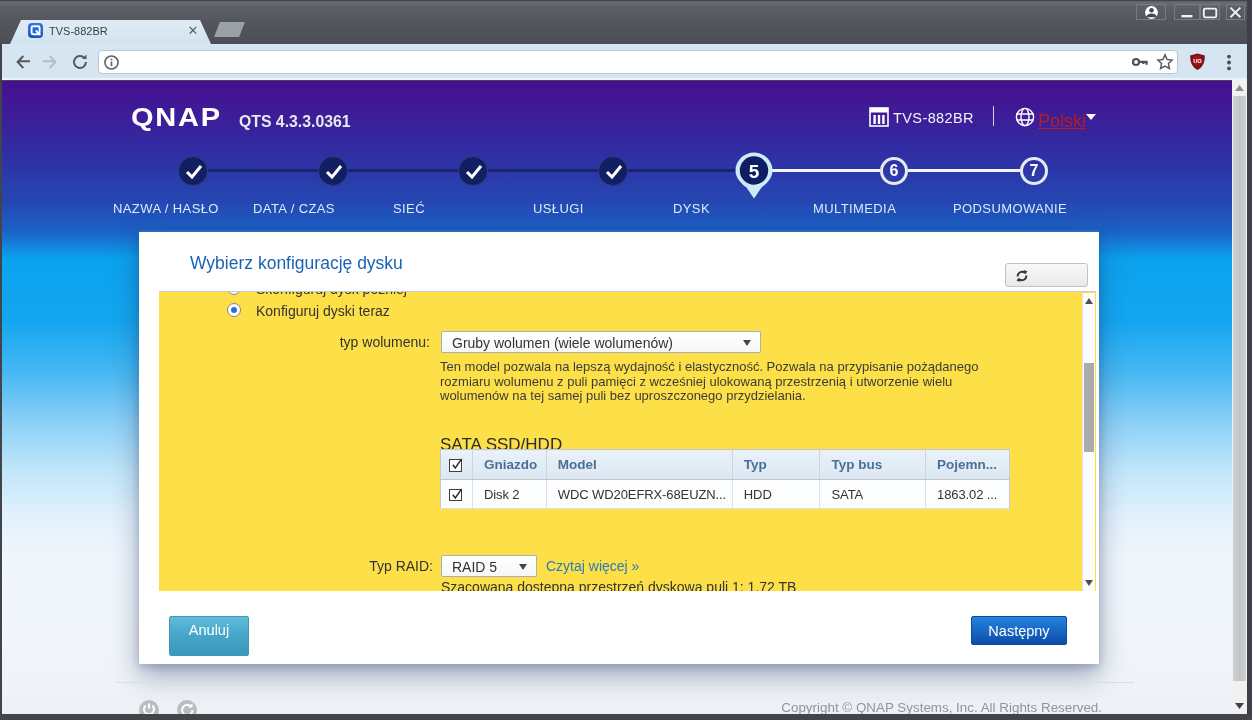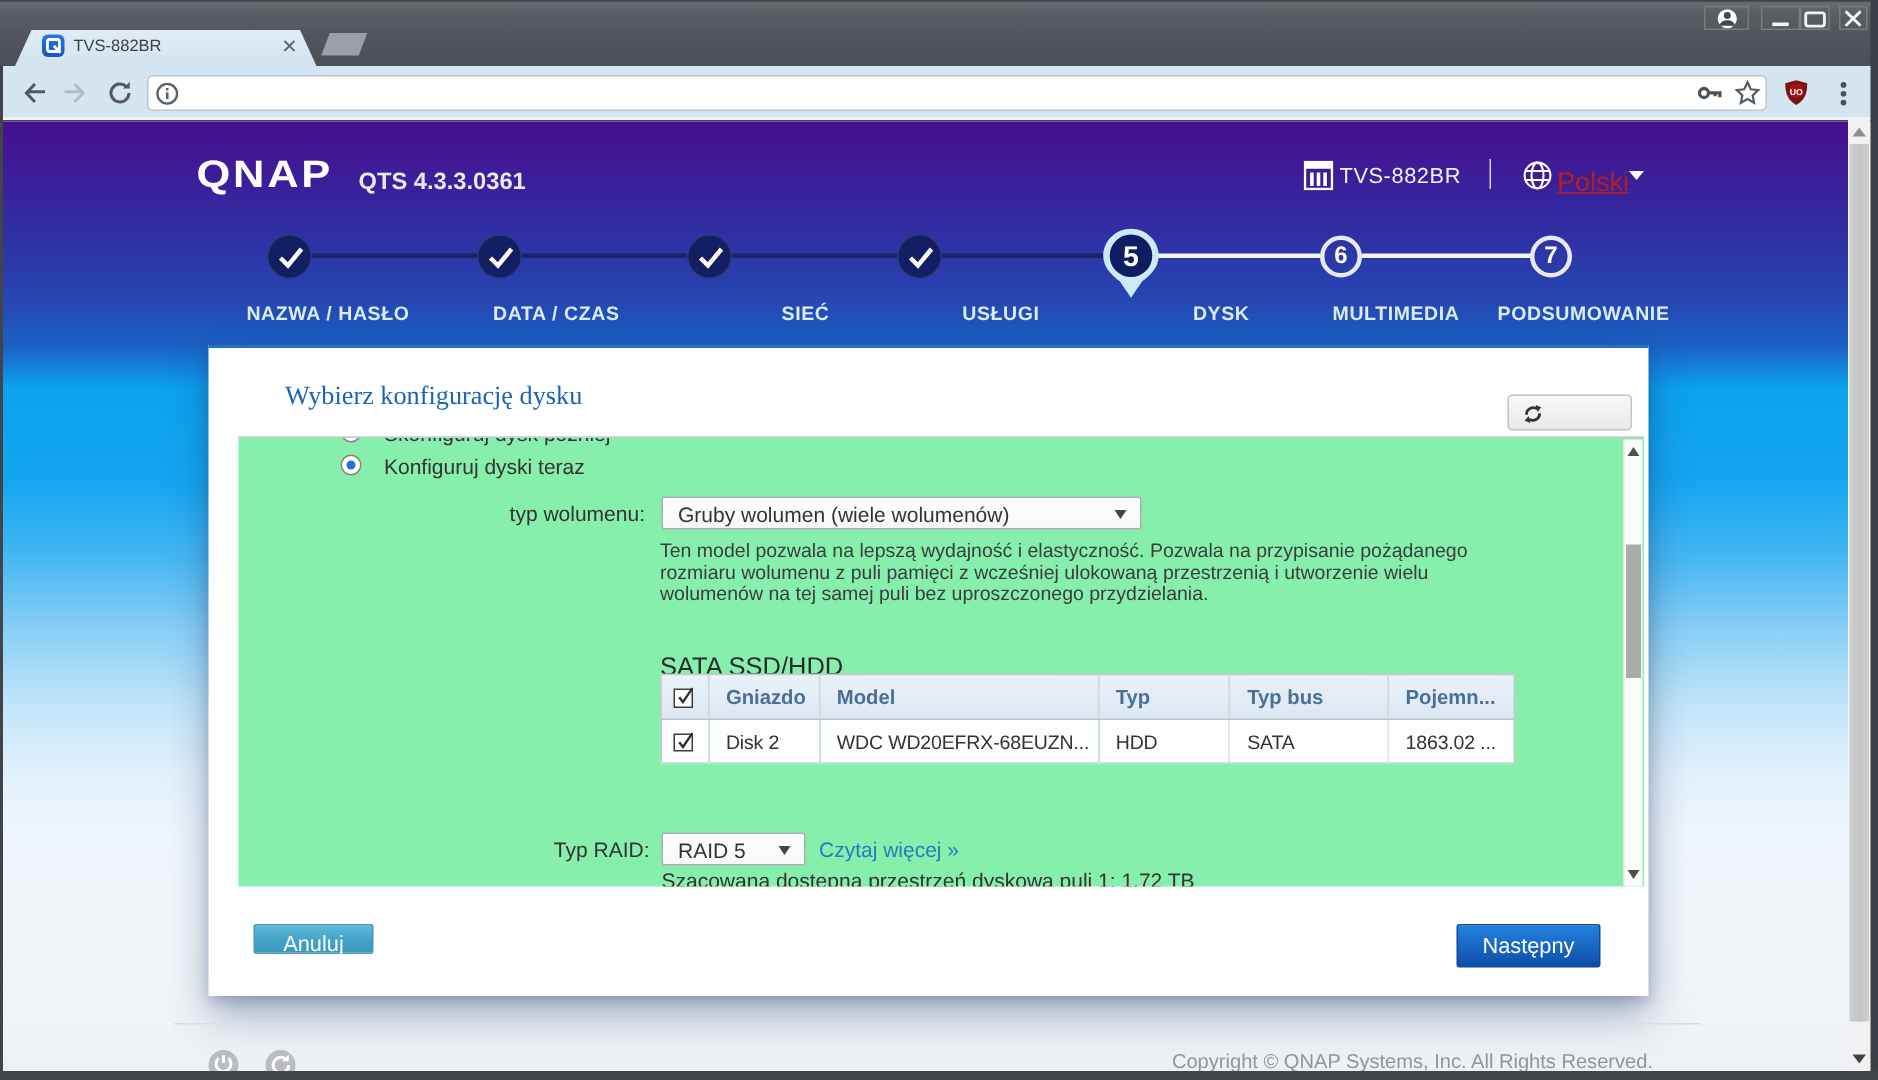--- a/index.html
+++ b/index.html
@@ -60,33 +60,33 @@
 
 
 .sline { top:169px; height:3px; }
 #sline-dark { left:193px; width:561px; background:#19246b; }
 #sline-light { left:753px; width:127px; background:#f2f5f9; }
 #sline-light2 { left:908px; width:113px; background:#f2f5f9; }
 .step { top:156px; width:30px; height:30px; border-radius:50%; background:#131f63; border:1px solid #2d3a80; }
 .step svg { position:absolute; left:4px; top:5px; }
 .stepo { top:157px; width:28px; height:28px; border-radius:50%; border:3px solid #e6ebf1; color:#fff; font-size:16px; font-weight:bold; text-align:center; line-height:21.5px; }
 #pin { left:735px; top:152px; }
-.slabel { top:201px; width:160px; text-align:right; font-size:13px; font-weight:bold; color:#dcebf8; letter-spacing:0.4px; }
+.slabel { top:201px; width:160px; text-align:left; font-size:13px; font-weight:normal; color:#dcebf8; letter-spacing:0.4px; }
 
 
 #card { left:139px; top:230px; width:960px; height:434px; background:#fff; border-top:2px solid #2a6cbe;
   box-shadow:0 12px 26px rgba(25,45,95,0.38), 0 3px 8px rgba(25,45,95,0.20); }
-#cardtitle { left:190px; top:252.5px; font-size:17.5px; color:#1a64b4;font-family:Liberation Serif, serif; }
+#cardtitle { left:190px; top:252.5px; font-size:17.5px; color:#1a64b4; }
 #refreshbtn { left:1005px; top:263px; width:83px; height:24px; border:1px solid #c2c2c2; border-radius:3px;
   background:linear-gradient(180deg,#f8f8f8,#e9e9e9); font-size:12px; color:#333; }
 #refreshbtn svg { position:absolute; left:9px; top:5px; }
 #refreshbtn span { position:absolute; left:27px; top:5px;margin-top:36px; }
 
 
-#scrollwrap { left:159px; top:291px; width:937px; height:300px; border-top:1px solid #c8cbce; overflow:hidden; background:#86efac; }
+#scrollwrap { left:159px; top:291px; width:937px; height:300px; border-top:1px solid #c8cbce; overflow:hidden; background:#fde047; }
 #scontent { position:absolute; left:0px; top:0px; width:937px; }
 
 #iscroll { position:absolute; right:1px; top:1px; width:13px; height:298px; background:#fbfbfb; border-left:1px solid #e3e3e3; }
 #ithumb { position:absolute; left:1px; top:70px; width:10px; height:89px; background:#ababab; }
 .iarr { position:absolute; left:2px; width:0; height:0; border-left:4.5px solid transparent; border-right:4.5px solid transparent; }
 
 
 .radio { width:14px; height:14px; border-radius:50%; border:1px solid #858585; background:#fdfdfd; }
 .radio .dot { position:absolute; left:3px; top:3px; width:6px; height:6px; border-radius:50%; background:#2f6fd1; }
 .ctext { font-size:14px; color:#333; white-space:nowrap; }
@@ -100,21 +100,21 @@
 
 #dtable { width:570px; border:1px solid #c5c9cd; border-collapse:collapse; }
 #dtable th { background:linear-gradient(180deg,#eaf2f9,#dbe7f2); color:#4a7096; font-weight:bold; font-size:13.5px; text-align:left; height:30px; padding:0 0 0 11px; border-bottom:1px solid #c0c6cc; border-right:1px solid #cfd4d9; }
 #dtable td { background:#fcfdfe; font-size:13px; letter-spacing:-0.1px; white-space:nowrap; overflow:hidden; color:#333; height:29px; padding:0 0 0 11px; border-bottom:1px solid #dadde0; border-right:1px solid #dfe2e5; }
 .cb { position:relative; width:12.5px; height:12.5px; border:1px solid #3d3d3d; background:#fdfdfd; display:inline-block; vertical-align:middle; }
 .cb svg { position:absolute; left:0px; top:-3px; overflow:visible; }
 
 #link1 { font-size:14px; color:#2e79be; }
 
 
-#btn-anuluj { left:169px; top:616px; width:80px; height:20px; border:1px solid #4795b4; border-radius:2px;
+#btn-anuluj { left:169px; top:616px; width:80px; height:40px; border:1px solid #4795b4; border-radius:2px;
   background:linear-gradient(180deg,#5fbbd9,#45a5c9 50%,#3a97bd); color:#fff; font-size:14.5px; text-align:center; line-height:27px; }
 #btn-next { left:971px; top:616px; width:96px; height:29px; border:1px solid #10489b; border-radius:2px;
   background:linear-gradient(180deg,#2383de,#1a6ac8 45%,#0d4ea6); color:#fff; font-size:14.5px; text-align:center; line-height:28px; }
 
 
 #fdivider { left:116px; top:682px; width:1018px; height:1px; background:#d9dee3; }
 #copyright { left:560px; top:700px; width:542px; text-align:right; font-size:13.4px; color:#8f959c; }
 .fcirc { top:700px; width:20px; height:20px; border-radius:50%; background:#b9bdc1; }
 #fc1 { left:139px; }
 #fc2 { left:177px; }

